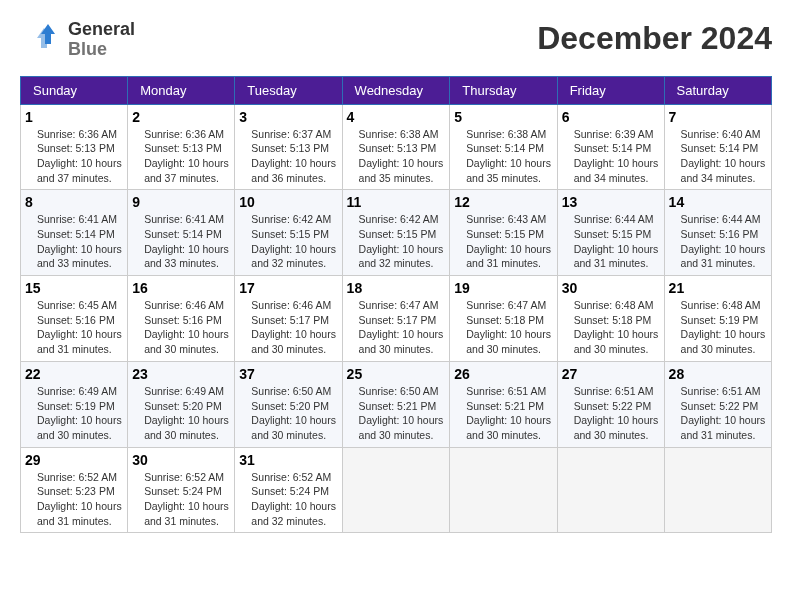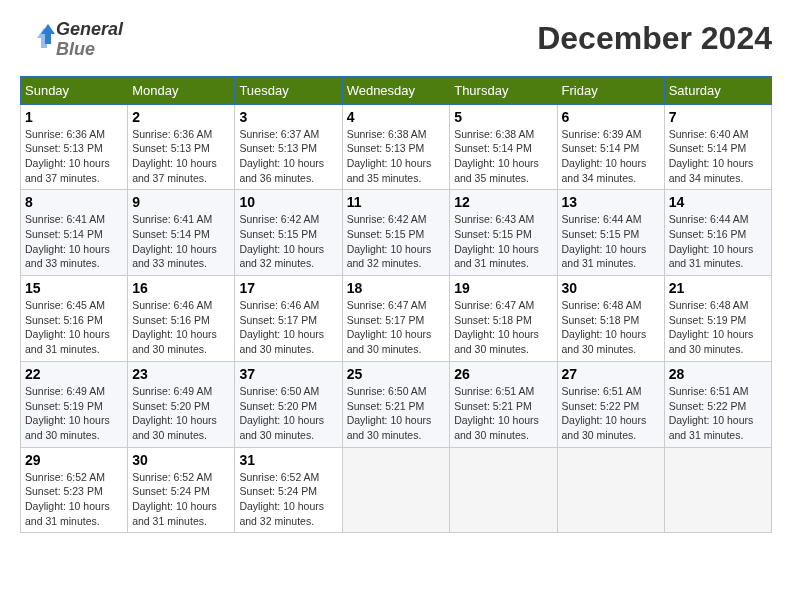--- a/index.html
+++ b/index.html
@@ -12,22 +12,21 @@
     }
     .header {
       display: flex;
       justify-content: space-between;
       align-items: flex-start;
       margin-bottom: 16px;
     }
     .logo {
       display: flex;
       align-items: center;
-      gap: 0;
-      font-style: italic;
+      gap: 12px;
     }
     .logo-text {
       font-size: 18px;
       font-weight: bold;
       color: #333;
       line-height: 1.1;
     }
     .logo-text span {
       display: block;
     }
@@ -44,23 +43,23 @@
       font-size: 16px;
       font-weight: normal;
       color: #333;
     }
     .calendar {
       width: 100%;
       border-collapse: collapse;
       font-size: 11px;
     }
     .calendar th {
-      background-color: #4d7c0f;
+      background-color: #4c1d95;
       color: white;
-      padding: 6px 4px;
+      padding: 6px 12px;
       text-align: left;
       font-size: 13px;
       font-weight: normal;
       border: 1px solid #2d6db5;
     }
     .calendar td {
       border: 1px solid #ccc;
       padding: 4px;
       vertical-align: top;
       width: 108px;
@@ -73,20 +72,21 @@
     .day-num {
       font-size: 14px;
       font-weight: bold;
       display: block;
       margin-bottom: 2px;
     }
     .day-info {
       font-size: 10.5px;
       color: #333;
       line-height: 1.4;
+      margin-left: 12px;
     }
     .empty-cell {
       background: #f5f5f5 !important;
     }
     .week-row-even td { background: #eef2f9; }
     .week-row-odd td { background: #fff; }
   </style>
 </head>
 <body>
 

